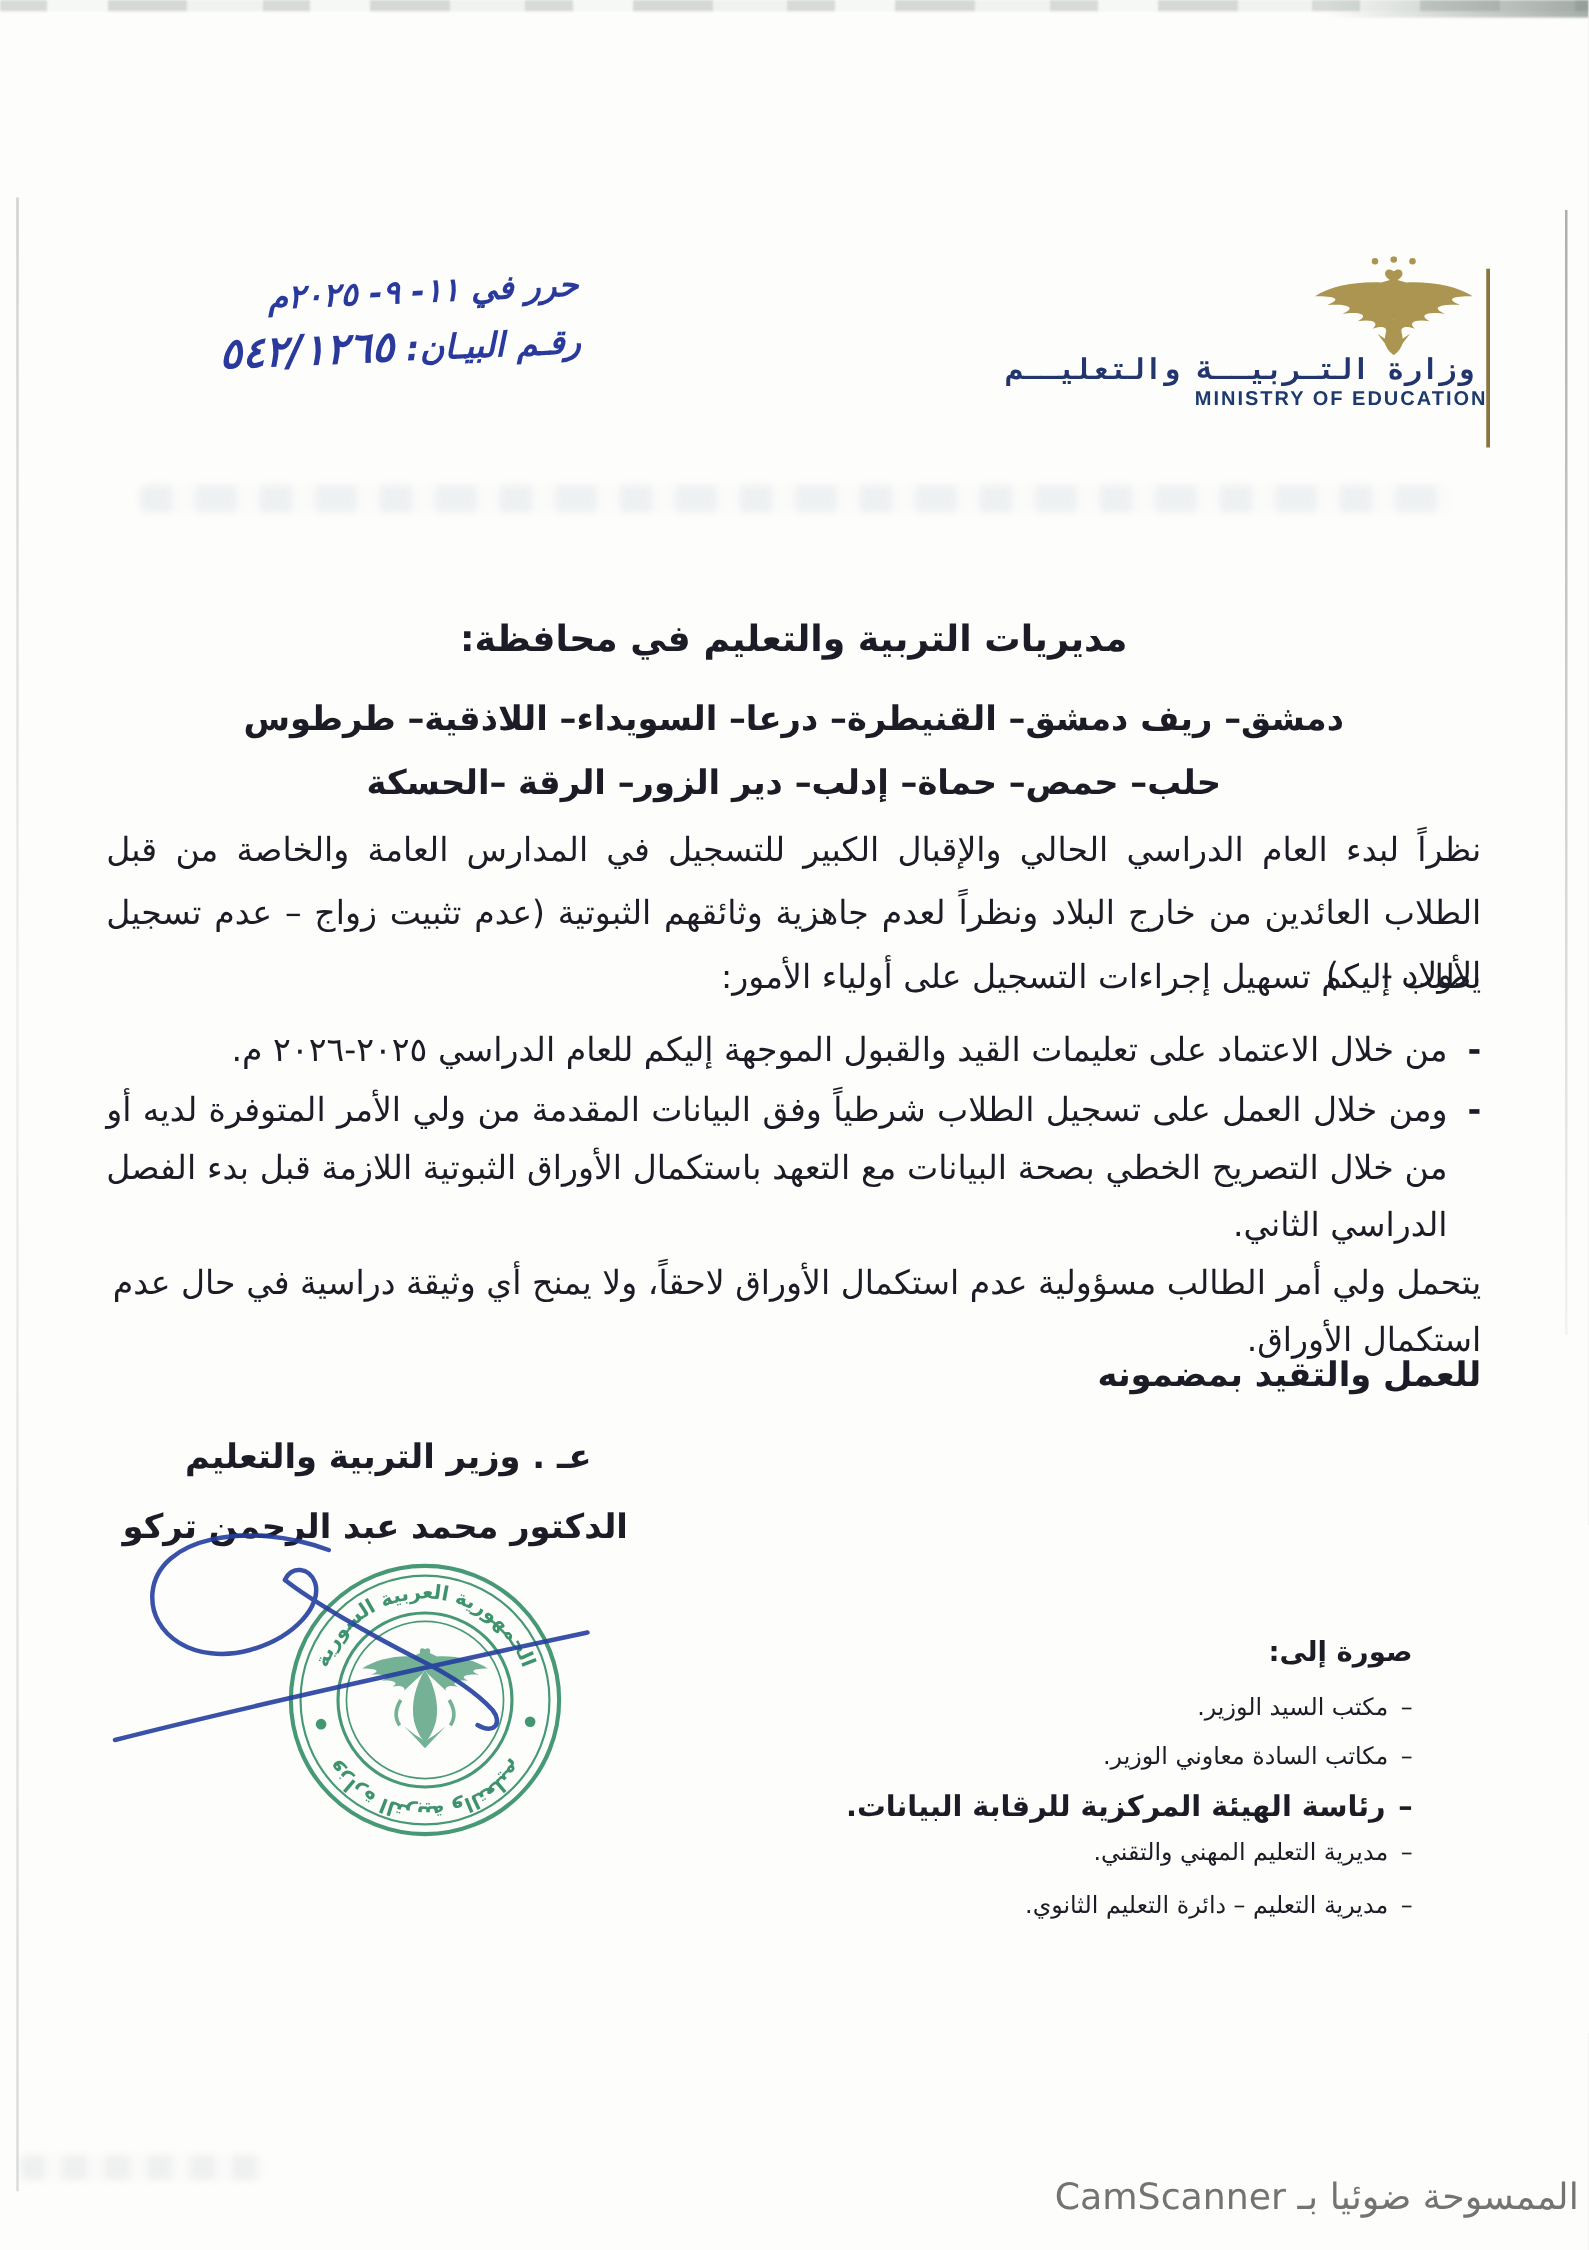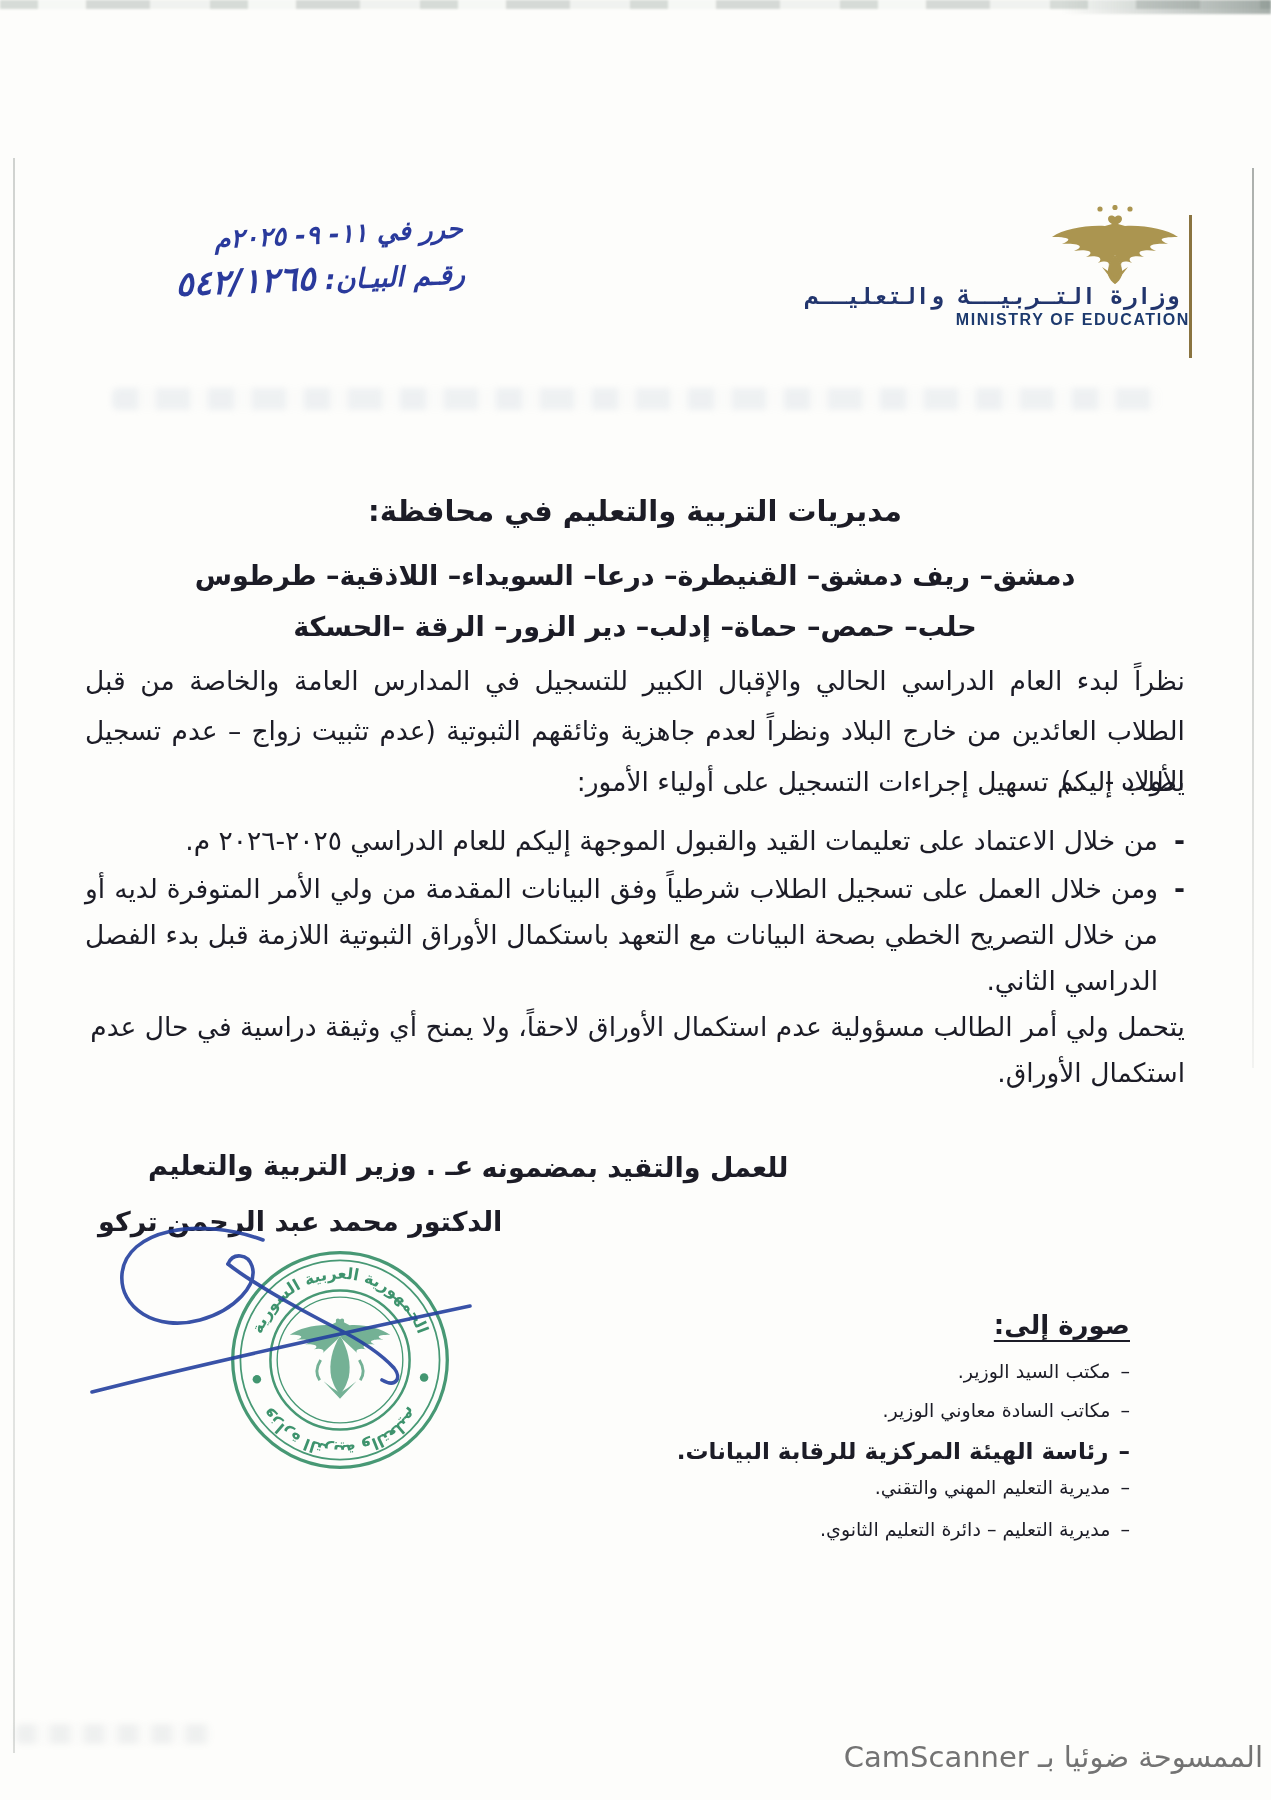--- a/index.html
+++ b/index.html
@@ -77,29 +77,29 @@
   }
   .gov1{top:560px;text-align:center;font-size:27px;font-weight:bold;}
   .gov2{top:611px;text-align:center;font-size:27px;font-weight:bold;}
   .para1{top:656px;font-size:26.5px;line-height:50px;text-align:justify;text-align-last:right;margin-left:32px;}
   .greeting{top:766px;font-size:26.5px;}
   .bullets{top:818px;}
   .bullet{display:flex;direction:rtl;font-size:26.5px;line-height:46px;margin-bottom:2px;}
   .bullet .dash{flex:0 0 auto;margin-left:16px;font-weight:bold;}
   .bullet .btxt{flex:1 1 auto;text-align:justify;text-align-last:right;}
   .para2{top:1004px;font-size:26.5px;line-height:46px;}
-  .closing{top:1152px;text-align:center;font-size:27px;font-weight:bold;}
+  .closing{top:1085px;font-size:27px;font-weight:bold;}
   
   .sig-title{position:absolute;left:148px;top:1150px;direction:rtl;font-size:27px;font-weight:bold;white-space:nowrap;text-align:center;}
   .sig-name{position:absolute;left:98px;top:1206px;direction:rtl;font-size:27px;font-weight:bold;white-space:nowrap;}
   .stamp{position:absolute;left:224px;top:1244px;width:232px;height:232px;}
   .signature-svg{position:absolute;left:78px;top:1222px;width:410px;height:210px;pointer-events:none;}
   
   .copies{position:absolute;right:141px;top:1310px;width:480px;direction:rtl;text-align:right;}
-  .copies-heading{font-size:26px;font-weight:bold;text-decoration:underline;text-underline-offset:6px;margin-bottom:20px;}
+  .copies-heading{font-size:22px;font-weight:bold;text-underline-offset:6px;margin-bottom:20px;}
   .copy-item{display:flex;direction:rtl;margin-bottom:17px;font-size:19px;}
   .copy-item .dash{margin-left:10px;}
   .copy-item.big{font-size:23px;font-weight:bold;margin-bottom:12px;}
   .copy-item.i4{margin-bottom:20px;}
   
   .watermark{
     position:absolute;right:8px;top:1740px;direction:rtl;
     font-size:29px;color:#737373;white-space:nowrap;
   }
 </style>

